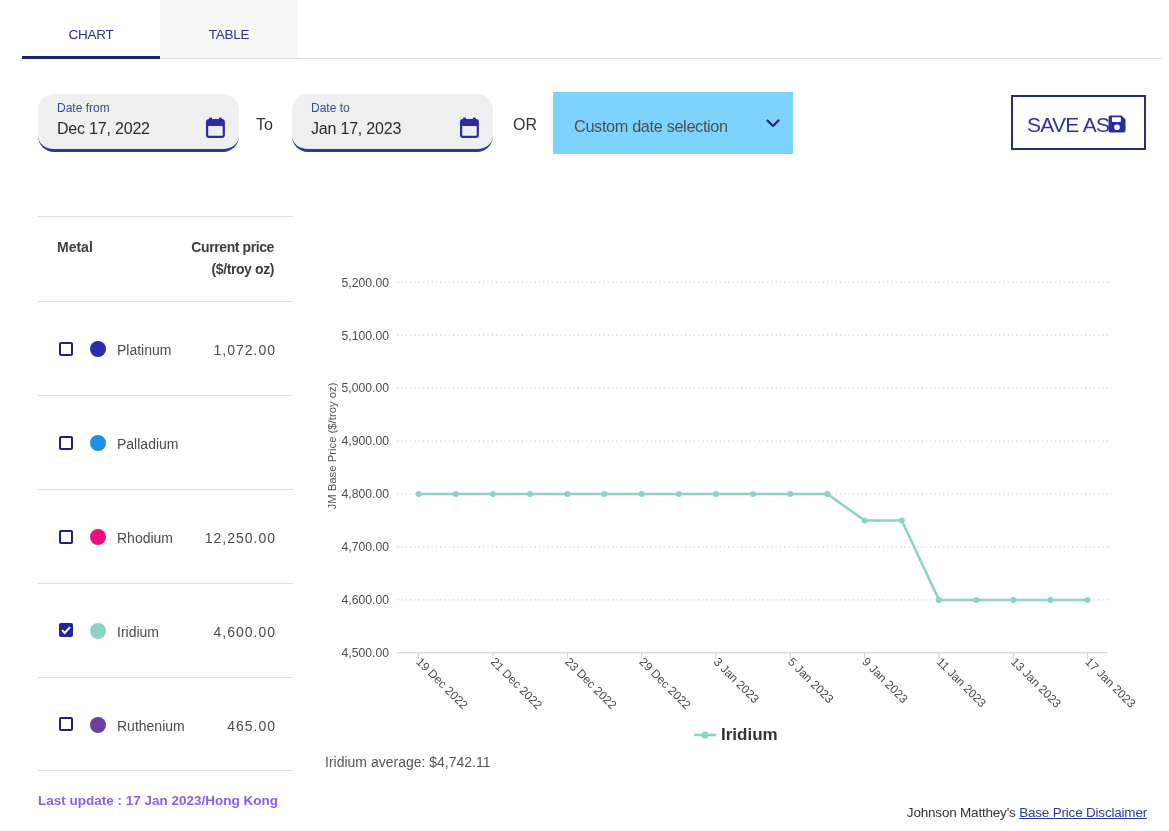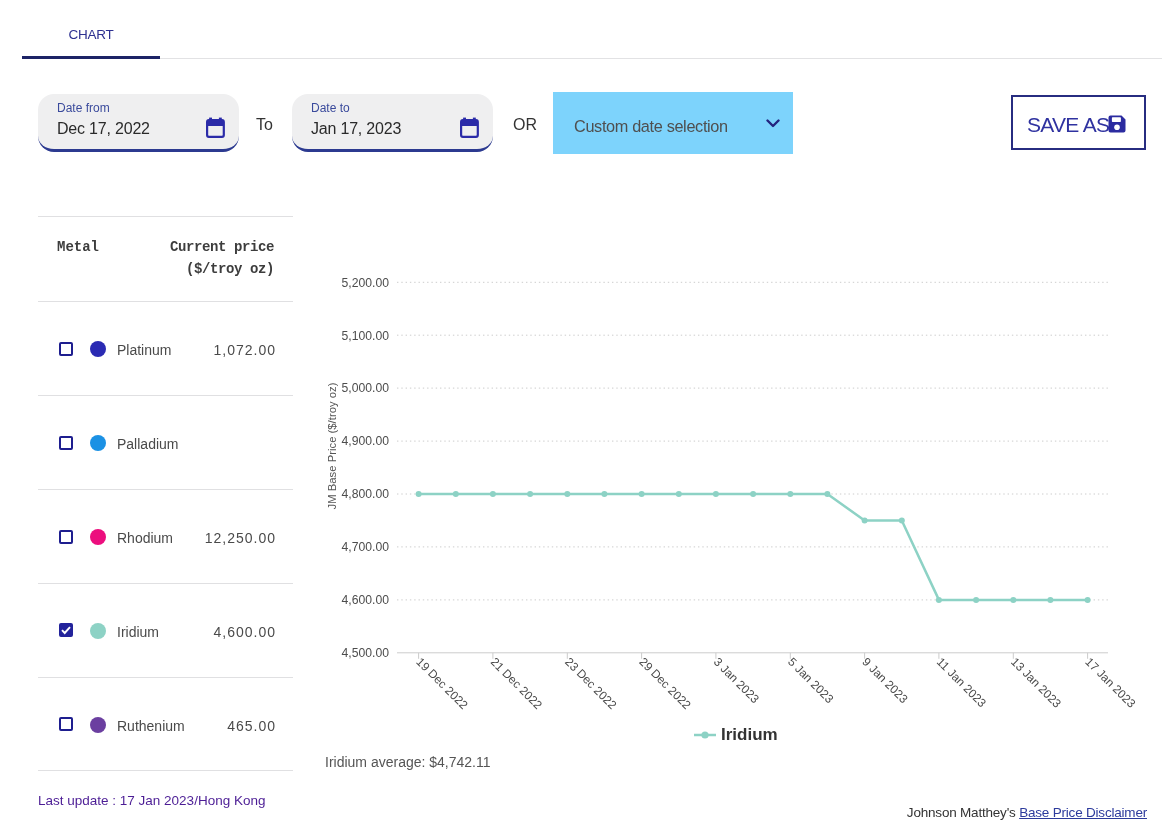--- a/index.html
+++ b/index.html
@@ -28,30 +28,30 @@
 
   #select { position:absolute; left:553px; top:92px; width:240px; height:62px; background:#7dd3fc; }
   #select .stxt { position:absolute; left:21px; top:25px; font-size:16.3px; letter-spacing:-0.35px; color:#4f4f4f; }
   #select svg { position:absolute; right:13px; top:27px; }
 
   #saveas { position:absolute; left:1011px; top:95px; width:135px; height:55px; border:2px solid #272c80; background:#fff; }
   #saveas .st { position:absolute; left:14px; top:16px; font-size:21px; letter-spacing:-0.7px; color:#2f32a0; }
   #saveas svg { position:absolute; right:18px; top:18px; }
 
   
-  .mrow { position:absolute; left:38px; width:255px;font-family:Liberation Mono, monospace; }
+  .mrow { position:absolute; left:38px; width:255px; }
   .hline { position:absolute; left:38px; width:255px; height:1px; background:#e0e0e2; }
   .mhead { font-weight:bold; font-size:14px; color:#3d3d3d; }
   .mname { position:absolute; left:117px; font-size:14px; color:#4a4a4a; }
   .mprice { position:absolute; left:38px; width:255px; text-align:right; padding-right:17px; font-size:14px; letter-spacing:1px; color:#4a4a4a; }
   .cbox { position:absolute; left:59px; width:14px; height:14px; border:2px solid #1e1e8f; border-radius:2px; background:#fff; }
   .cbox.checked { background:#23239b; border-color:#23239b; }
   .dot { position:absolute; left:90px; width:16px; height:16px; border-radius:50%; }
 
-  .ftext { position:absolute; font-size:14px; color:#4c1d95; }
+  .ftext { position:absolute; font-size:14px; color:#8b5cf6;font-weight:bold; }
   #legend { position:absolute; left:694px; top:725px; white-space:nowrap; }
   #legend .ltxt { font-weight:bold; font-size:17px; color:#333; vertical-align:middle; margin-left:5px; }
   #avg { position:absolute; left:325px; top:754px; font-size:14px; color:#555; }
   #lastupd { left:38px; top:793px; font-size:13.5px; }
   #discl { position:absolute; right:22px; top:805px; font-size:13.5px; letter-spacing:-0.2px; color:#333; }
   #discl a { color:#2c3a9c; text-decoration:underline; }
 </style>
 </head>
 <body>
 <div id="page">
@@ -111,20 +111,21 @@
     <circle cx="864.6" cy="520.5" r="3" fill="#8dd2c5"></circle>
     <circle cx="901.8" cy="520.5" r="3" fill="#8dd2c5"></circle>
     <circle cx="938.9" cy="599.9" r="3" fill="#8dd2c5"></circle>
     <circle cx="976.1" cy="599.9" r="3" fill="#8dd2c5"></circle>
     <circle cx="1013.3" cy="599.9" r="3" fill="#8dd2c5"></circle>
     <circle cx="1050.4" cy="599.9" r="3" fill="#8dd2c5"></circle>
     <circle cx="1087.6" cy="599.9" r="3" fill="#8dd2c5"></circle>
     </g>
   </svg>
 
+  <div class="tab" id="tab-table">TABLE</div>
   <div class="tab" id="tab-chart">CHART</div>
   <div class="abs" id="tabline"></div>
   <div class="abs" id="tabunderline"></div>
 
   <div class="dinput" id="datefrom">
     <span class="lbl">Date from</span>
     <span class="val">Dec 17, 2022</span>
     <svg width="19" height="21" viewBox="0 0 19 21">
       <rect x="3.1" y="0.6" width="2.9" height="4.5" fill="#2b2ba8"></rect>
       <rect x="12.9" y="0.6" width="2.9" height="4.5" fill="#2b2ba8"></rect>

